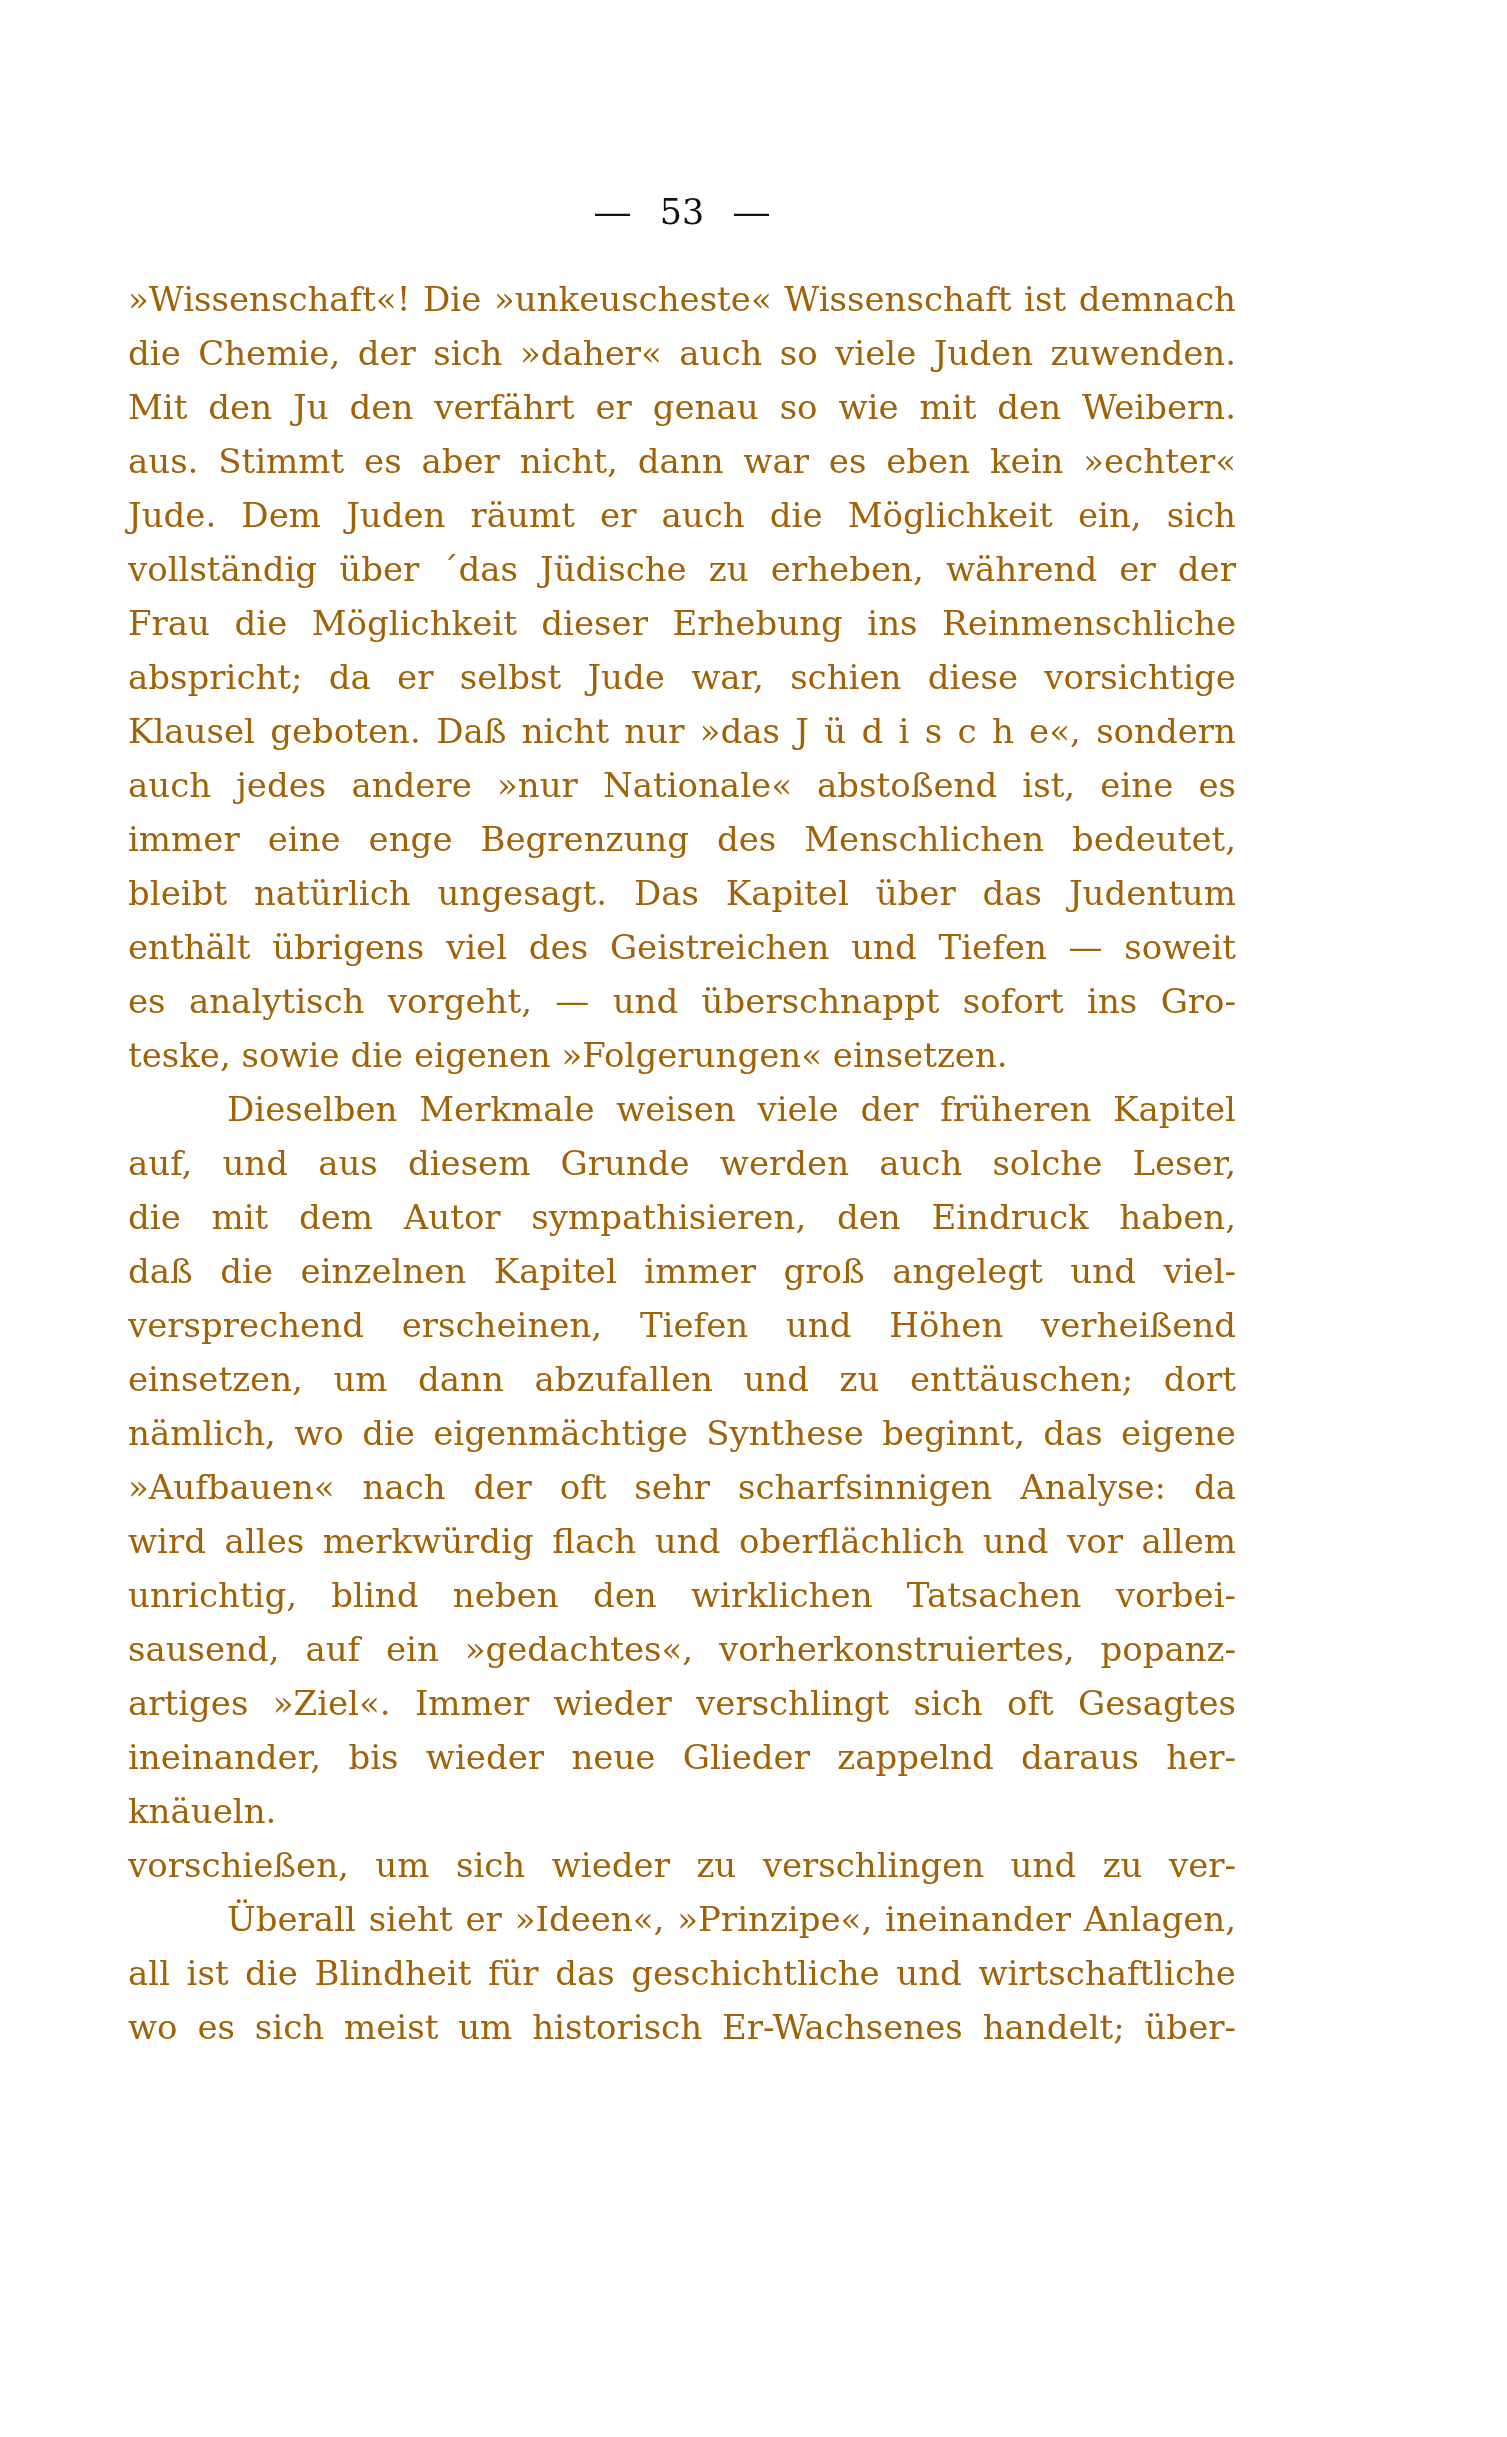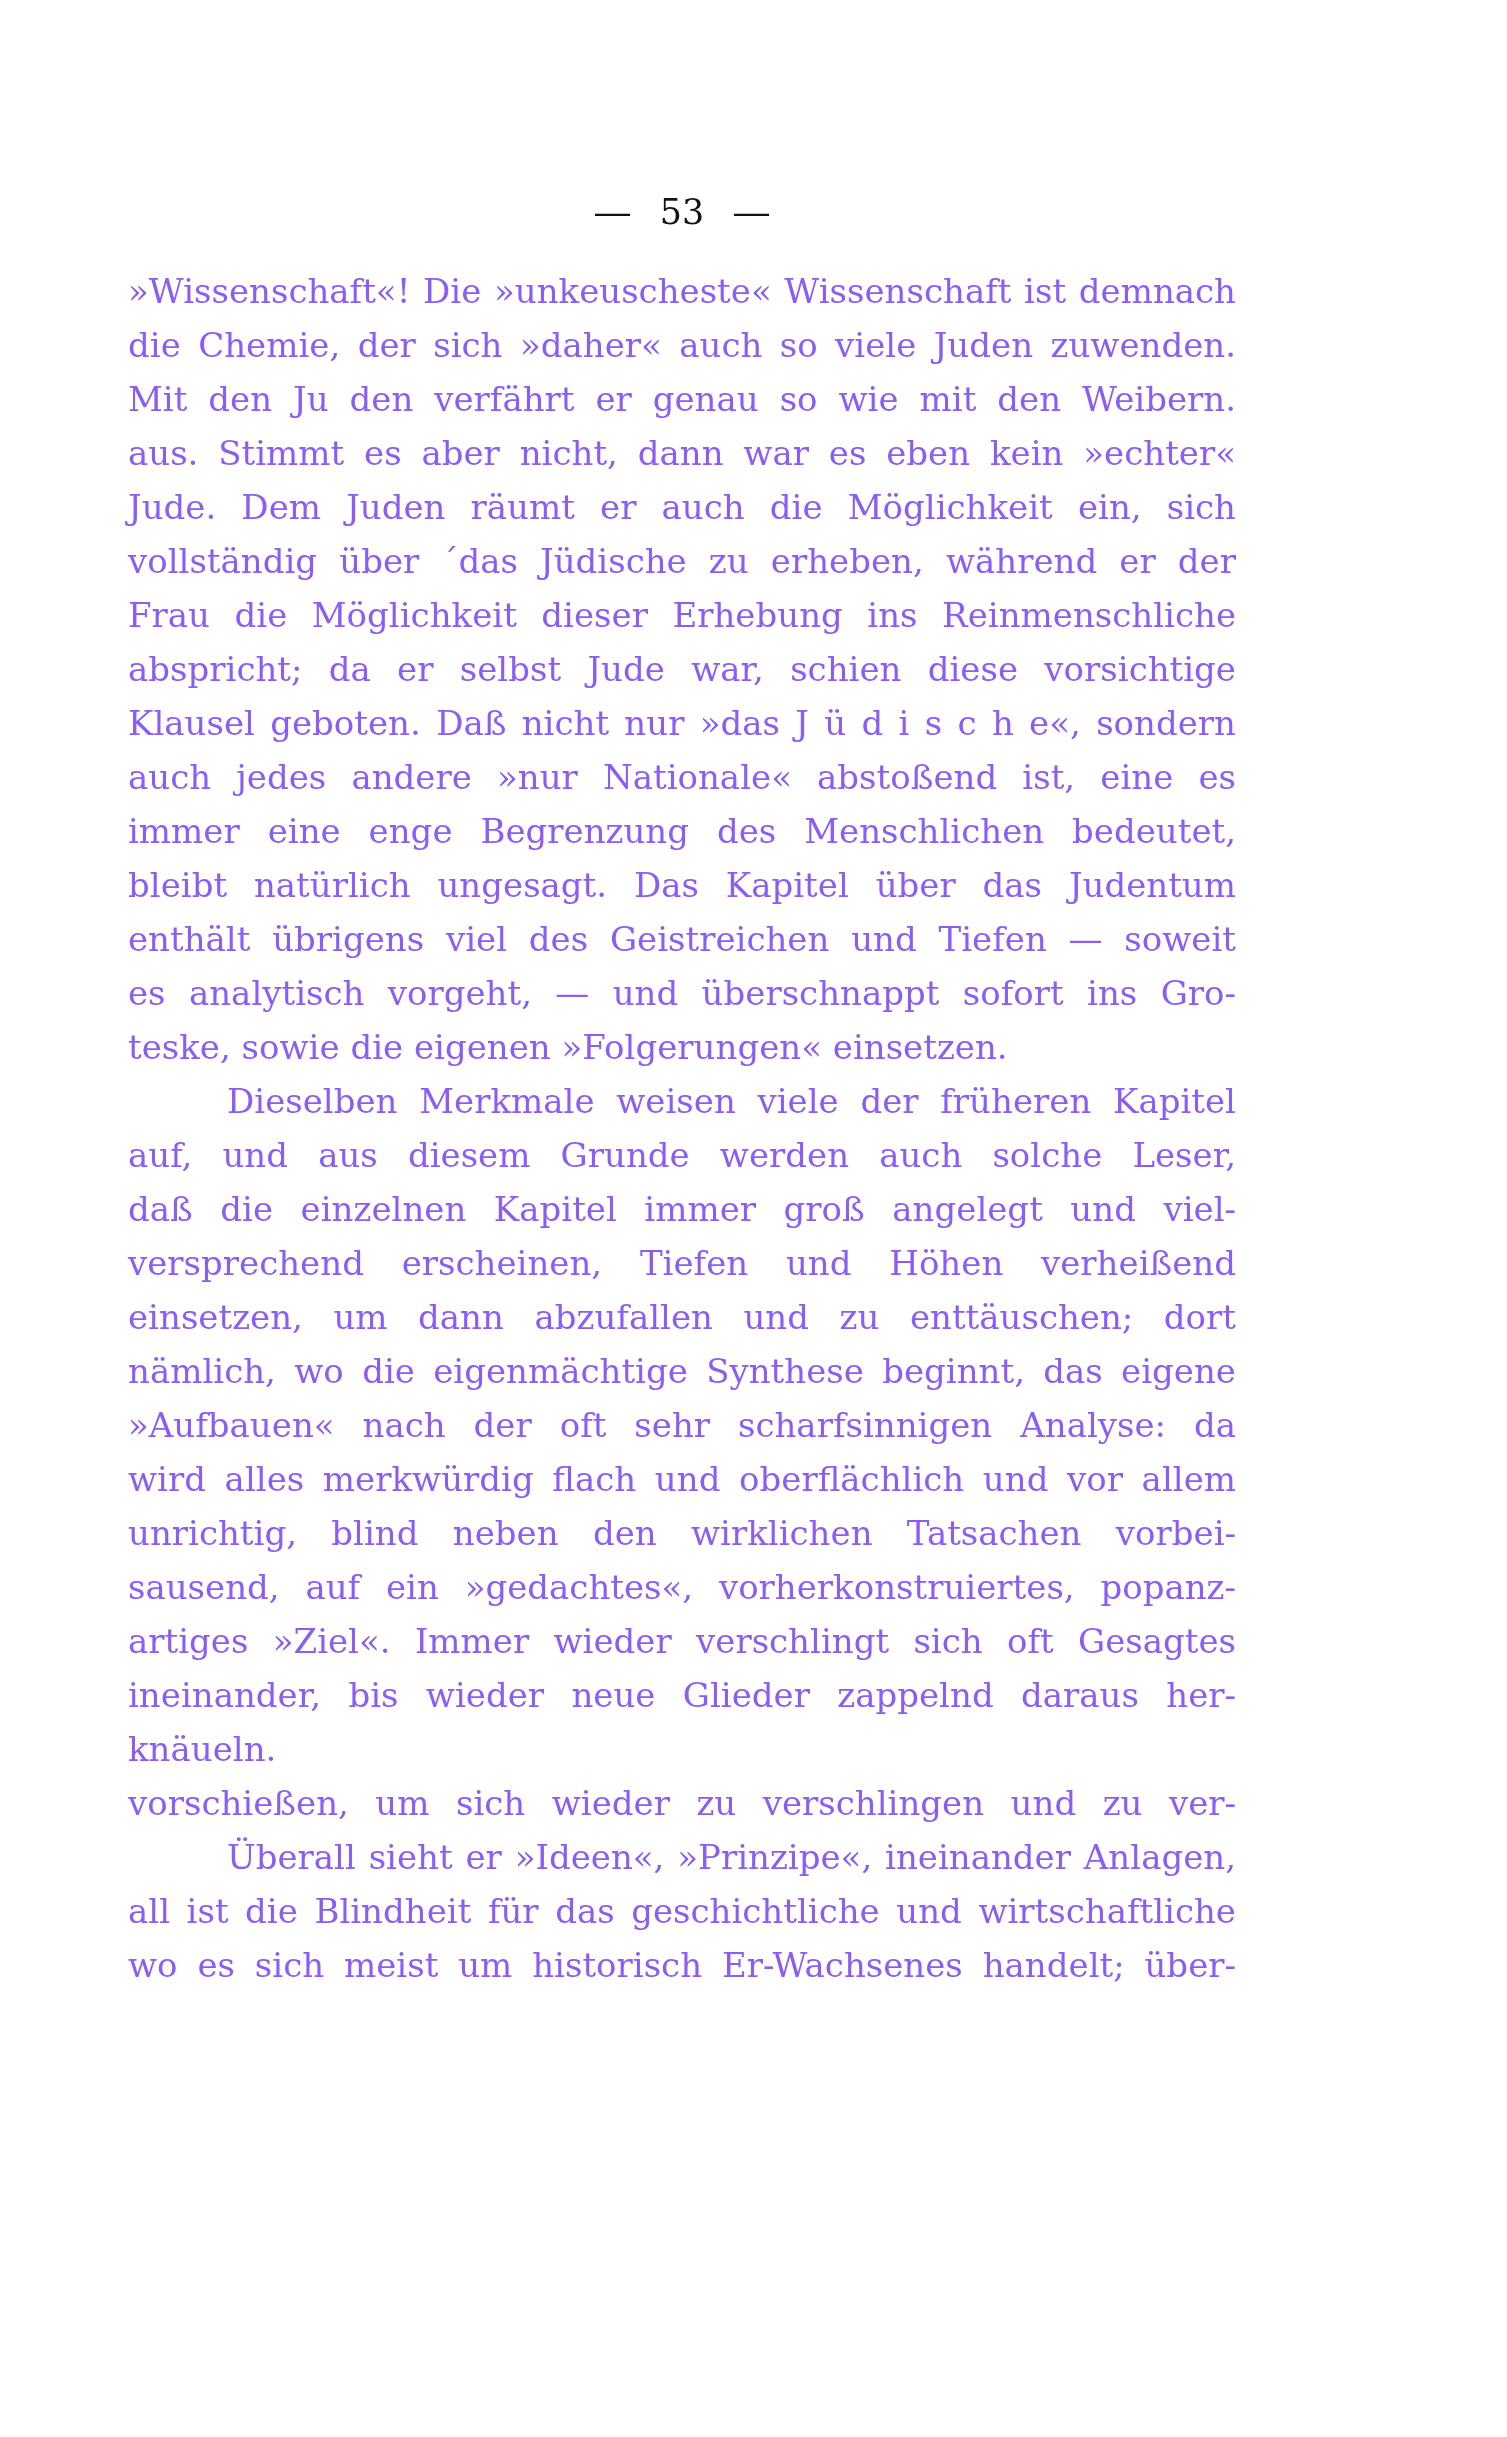--- a/index.html
+++ b/index.html
@@ -28,26 +28,26 @@
     font-size: 35px;
     line-height: 41px;
     color: #121212;
   }
   .page-header .dash {
     letter-spacing: 0;
     transform: scaleX(1.1);
   }
   .body-text {
     position: absolute;
-    top: 264px;
+    top: 272px;
     left: 128px;
     width: 1108px;
     font-size: 34px;
     line-height: 54px;
-    color: #8b5cf6;
+    color: #a16207;
   }
   .line {
     text-align: justify;
     text-align-last: justify;
     white-space: normal;
     height: 54px;
     overflow: visible;
   }
   .line.end {
     text-align-last: left;
@@ -78,20 +78,21 @@
     <div class="line">abspricht; da er selbst Jude war, schien diese vorsichtige</div>
     <div class="line">Klausel geboten. Daß nicht nur »das J ü d i s c h e«, sondern</div>
     <div class="line">auch jedes andere »nur Nationale« abstoßend ist, eine es</div>
     <div class="line">immer eine enge Begrenzung des Menschlichen bedeutet,</div>
     <div class="line">bleibt natürlich ungesagt. Das Kapitel über das Judentum</div>
     <div class="line">enthält übrigens viel des Geistreichen und Tiefen — soweit</div>
     <div class="line">es analytisch vorgeht, — und überschnappt sofort ins Gro-</div>
     <div class="line end">teske, sowie die eigenen »Folgerungen« einsetzen.</div>
     <div class="line indent">Dieselben Merkmale weisen viele der früheren Kapitel</div>
     <div class="line">auf, und aus diesem Grunde werden auch solche Leser,</div>
+    <div class="line">die mit dem Autor sympathisieren, den Eindruck haben,</div>
     <div class="line">daß die einzelnen Kapitel immer groß angelegt und viel-</div>
     <div class="line">versprechend erscheinen, Tiefen und Höhen verheißend</div>
     <div class="line">einsetzen, um dann abzufallen und zu enttäuschen; dort</div>
     <div class="line">nämlich, wo die eigenmächtige Synthese beginnt, das eigene</div>
     <div class="line">»Aufbauen« nach der oft sehr scharfsinnigen Analyse: da</div>
     <div class="line">wird alles merkwürdig flach und oberflächlich und vor allem</div>
     <div class="line">unrichtig, blind neben den wirklichen Tatsachen vorbei-</div>
     <div class="line">sausend, auf ein »gedachtes«, vorherkonstruiertes, popanz-</div>
     <div class="line">artiges »Ziel«. Immer wieder verschlingt sich oft Gesagtes</div>
     <div class="line">ineinander, bis wieder neue Glieder zappelnd daraus her-</div>

